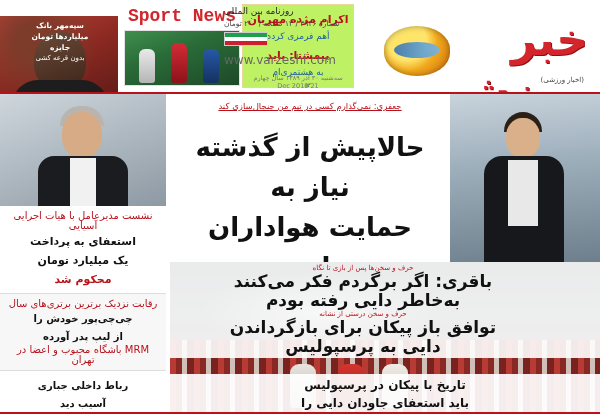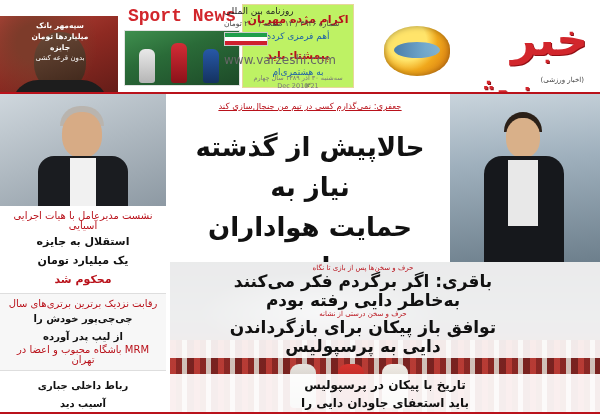--- a/index.html
+++ b/index.html
@@ -216,21 +216,21 @@
     <div class="side-col">
       <div class="side-photo">
         <div class="s-hair"></div>
         <div class="s-head"></div>
         <div class="s-body"></div>
         <div class="s-shirt"></div>
       </div>
 
       <div class="side-item">
         <div class="si-k">نشست مدیرعامل با هیات اجرایی آسیایی</div>
-        <div class="si-t">استقلال به جایزه</div>
+        <div class="si-t">استعفای به پرداخت</div>
         <div class="si-t">یک میلیارد تومان</div>
         <div class="si-t red">محکوم شد</div>
       </div>
 
       <div class="side-item alt">
         <div class="si-k">رقابت نزدیک بر‌ترین برتری‌های سال</div>
         <div class="si-t small">چی‌چی‌پور خودش را</div>
         <div class="si-t small">از لیپ پدر آورده</div>
         <div class="si-k">MRM باشگاه محبوب و اعضا در تهران</div>
       </div>

